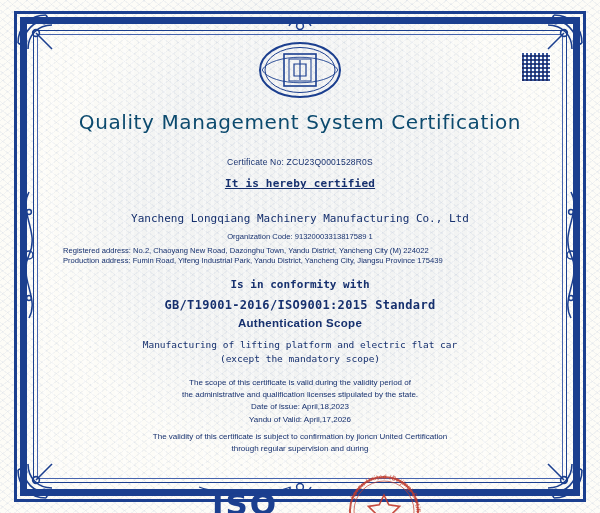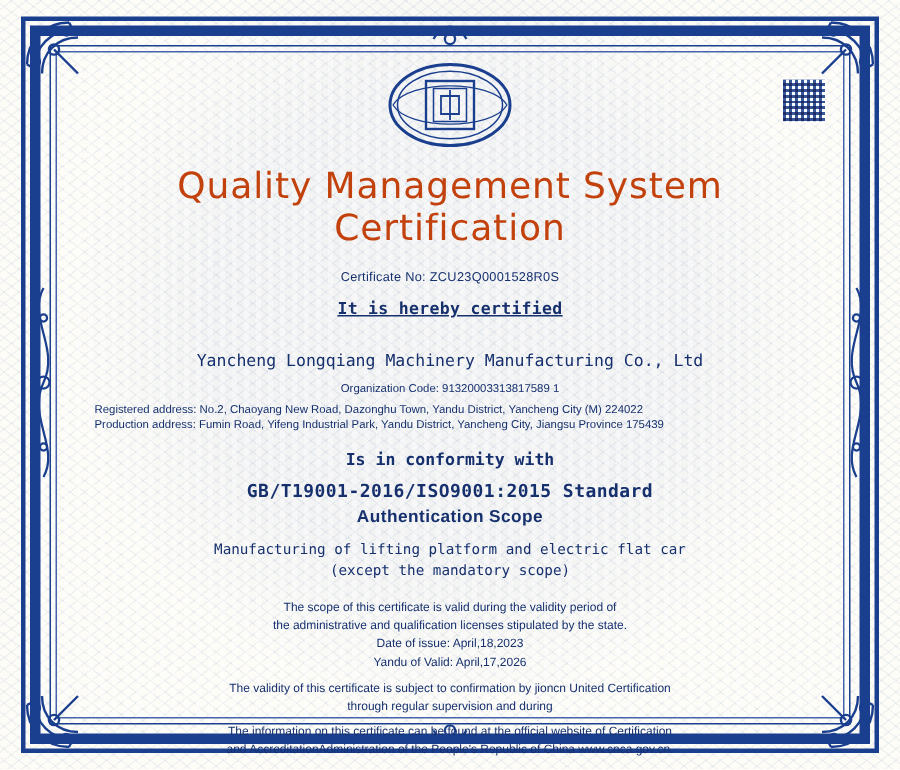--- a/index.html
+++ b/index.html
@@ -115,28 +115,28 @@
     background:
       repeating-linear-gradient(0deg, #1b3f8f 0 2px, #ffffff 2px 4px),
       repeating-linear-gradient(90deg, #1b3f8f 0 2px, #ffffff 2px 4px);
     background-blend-mode: multiply;
     border: 1px solid #ffffff;
     opacity: .88;
   }
 
   .title {
     font-family: "DejaVu Sans", sans-serif;
-    font-size: 24px;
+    font-size: 20px;
     letter-spacing: .6px;
     margin-top: 2px;
-    color: #c2410c;
+    color: #0c4a6e;
   }
   .cert-no {
     font-size: 8.5px;
-    margin-top: 13px;
+    margin-top: 23px;
     letter-spacing: .2px;
   }
   .hereby {
     font-family: "DejaVu Sans Mono", monospace;
     font-weight: bold;
     font-size: 11px;
     margin-top: 10px;
     letter-spacing: .2px;
     text-decoration: underline;
   }
@@ -380,24 +380,20 @@
     <div class="date-line">
       <span>Yandu of Valid:</span>
       <span>April,17,2026</span>
     </div>
 
     <div class="note-block">
       <div>The validity of this certificate is subject to confirmation by jioncn United Certification</div>
       <div>through regular supervision and during</div>
     </div>
 
-    <div class="note-block">
-      <div>The information on this certificate can be found at the official website of Certification</div>
-      <div>and AccreditationAdministration of the People's Republic of China www.cnca.gov.cn.</div>
-    </div>
 
     <div class="bottom-area">
 
       <div class="iso-logo">
         <svg viewBox="0 0 96 42" width="96" height="42">
           <text x="48" y="33" text-anchor="middle" font-family="DejaVu Sans, sans-serif" font-size="31" font-weight="bold" fill="#1b3f8f" letter-spacing="2">ISO</text>
           <path d="M2 38 C24 30 72 30 94 38" fill="none" stroke="#1b3f8f" stroke-width="2.2"></path>
           <path d="M2 5 C24 13 72 13 94 5" fill="none" stroke="#1b3f8f" stroke-width="1.2"></path>
         </svg>
       </div>

